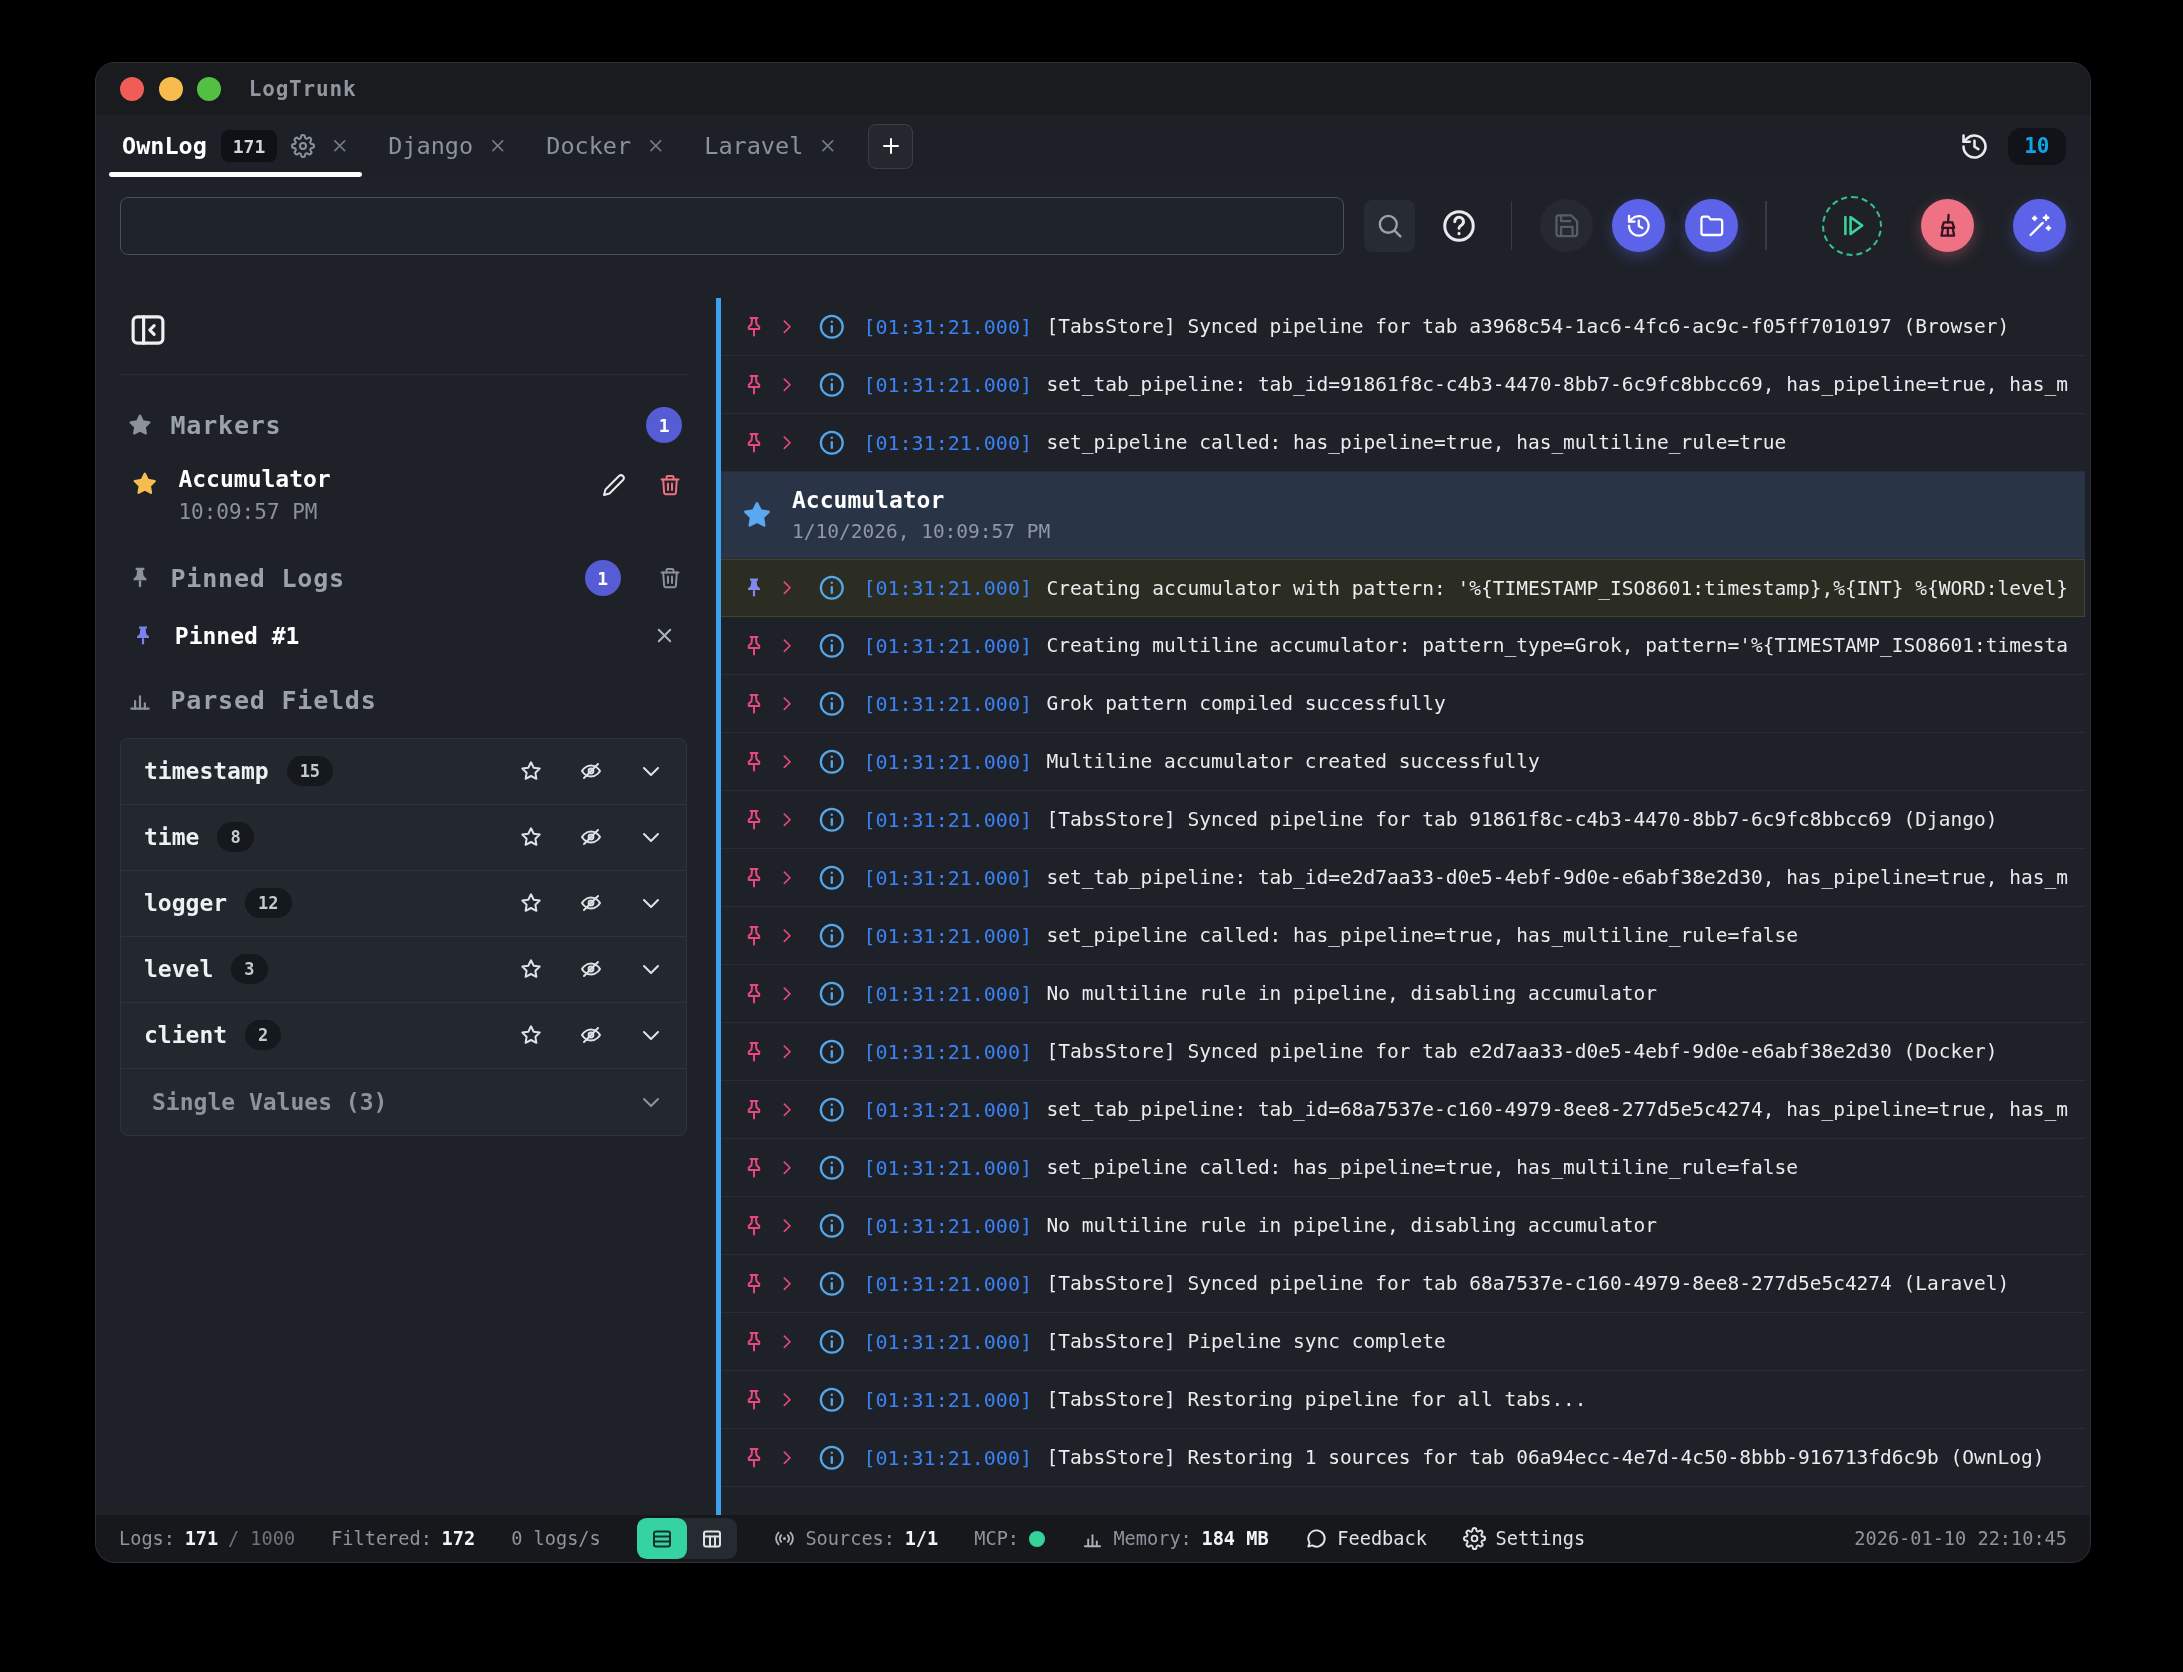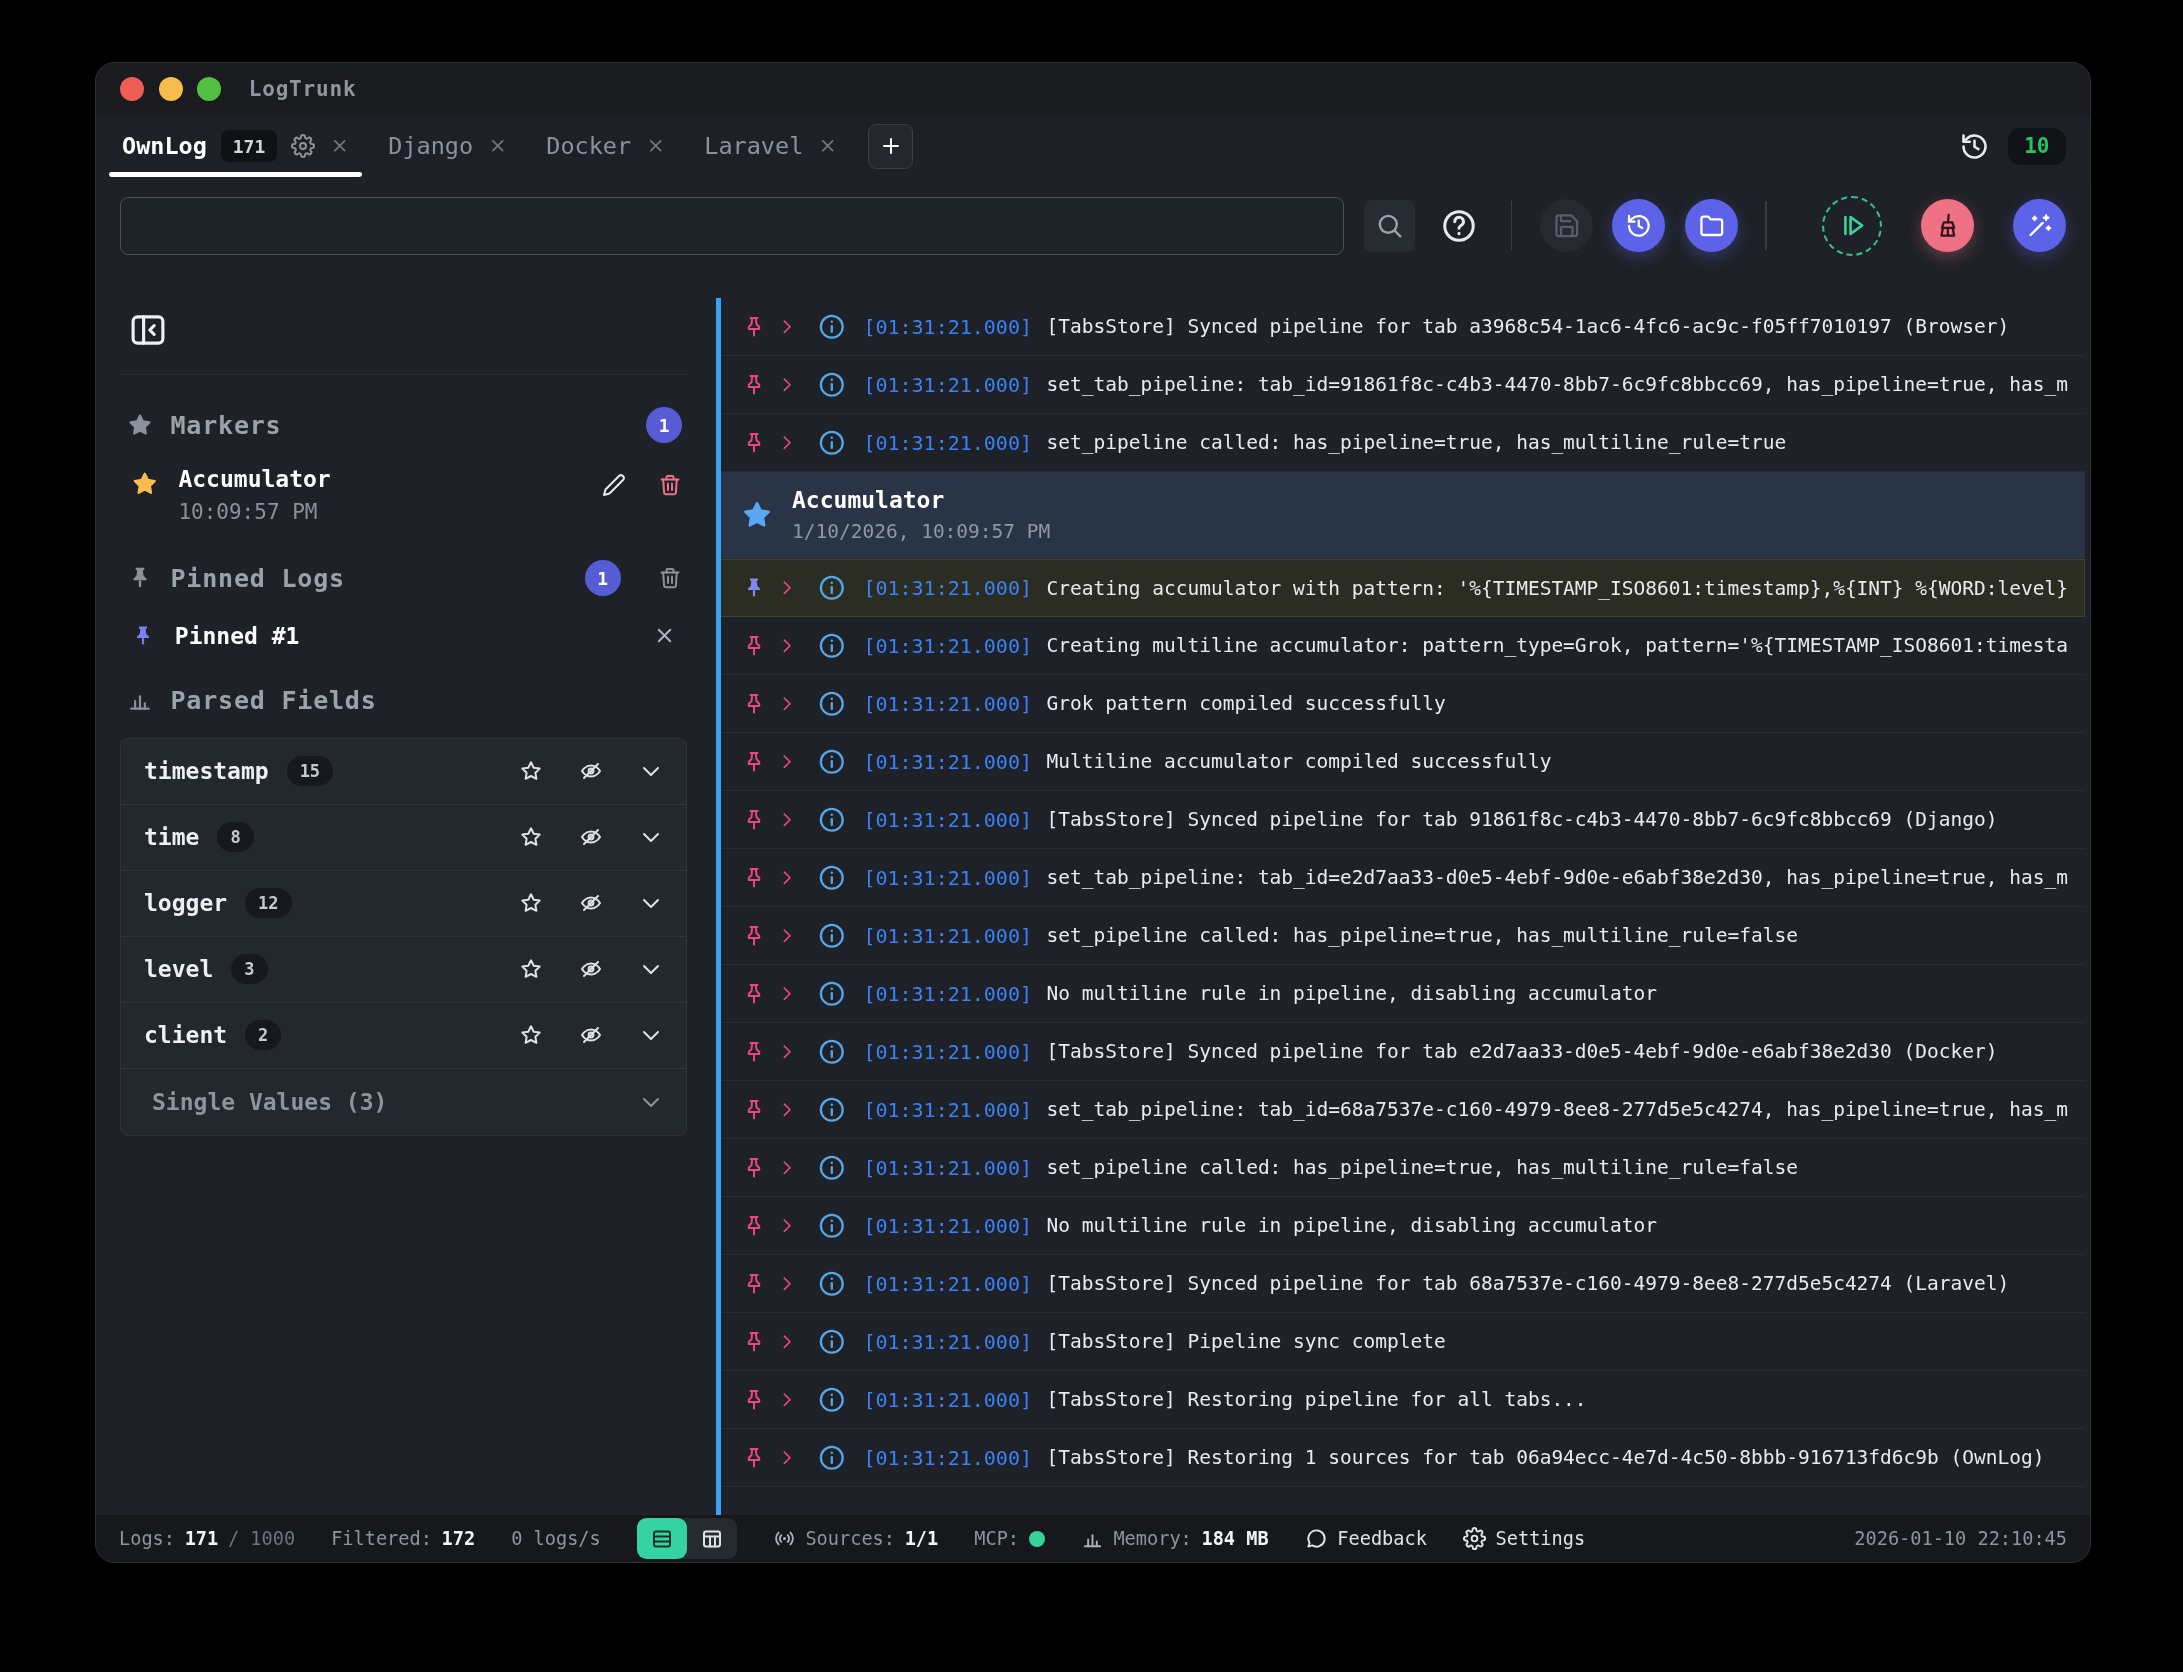--- a/index.html
+++ b/index.html
@@ -25,21 +25,21 @@
   .tab.active::after { content:""; position:absolute; left:6.5px; right:6.5px; bottom:0; height:4.9px; border-radius:2.4px; background:#fff; }
   .tab-badge { background:#0f1115; color:#d2d7de; font-size:18px; font-weight:bold; padding:5.7px 11.3px; border-radius:8px; }
   .tab-badge:empty { display:none; }
   .tab-gear { width:24px; height:24px; color:#8b929c; }
   .tab-x { width:19.5px; height:19.5px; color:#737a84; }
   .add-tab { width:45px; height:45px; margin-left:11.3px; border-radius:8px; background:#24272d; border:0.8px solid #3a3e45;
              color:#fff; display:flex; align-items:center; justify-content:center; }
   .add-tab svg { width:24px; height:24px; }
   .tab-right { margin-left:auto; display:flex; align-items:center; gap:18px; padding-right:18px; color:#e7eaee; }
   .tab-right .hist { width:31px; height:31px; }
-  .history-badge { background:#111318; border-radius:13px; padding:6.5px 16px; font-weight:bold; font-size:21px; color:#22c55e; }
+  .history-badge { background:#111318; border-radius:13px; padding:6.5px 16px; font-weight:bold; font-size:21px; color:#0ea5e9; }
 
   
   .toolbar { height:97px; flex:0 0 auto; display:flex; align-items:center; padding:0 24px; gap:19.5px; }
   .search-input { width:1235px; height:58px; background:#1f242b; border:1.6px solid #4a505a; border-radius:8px;
                   color:#e7eaee; font-size:19.5px; padding:0 18px; font-family:inherit; outline:none; }
   .tool-sq { width:52px; height:52px; border-radius:8px; background:#272b32; color:#99a1ab;
              display:flex; align-items:center; justify-content:center; }
   .tool-sq svg { width:29px; height:29px; }
   .help-btn { width:49px; height:49px; color:#e6e9ed; display:flex; align-items:center; justify-content:center; }
   .help-btn svg { width:36px; height:36px; }
@@ -584,21 +584,21 @@
         <svg class="ic lr-pin" viewBox="0 0 30 30" width="24" height="24">
             <use href="#i-pin"></use>
           </svg>
         <svg class="ic lr-chev" viewBox="0 0 24 24" width="19.5" height="19.5">
             <use href="#i-chevron-right"></use>
           </svg>
         <svg class="ic lr-info" viewBox="0 0 34 34" width="27.6" height="27.6">
             <use href="#i-info"></use>
           </svg>
         <span class="lr-ts">[01:31:21.000]</span>
-        <span class="lr-msg">Multiline accumulator compiled successfully</span>
+        <span class="lr-msg">Multiline accumulator created successfully</span>
       </div>
       <div class="log-row">
         <svg class="ic lr-pin" viewBox="0 0 30 30" width="24" height="24">
             <use href="#i-pin"></use>
           </svg>
         <svg class="ic lr-chev" viewBox="0 0 24 24" width="19.5" height="19.5">
             <use href="#i-chevron-right"></use>
           </svg>
         <svg class="ic lr-info" viewBox="0 0 34 34" width="27.6" height="27.6">
             <use href="#i-info"></use>

